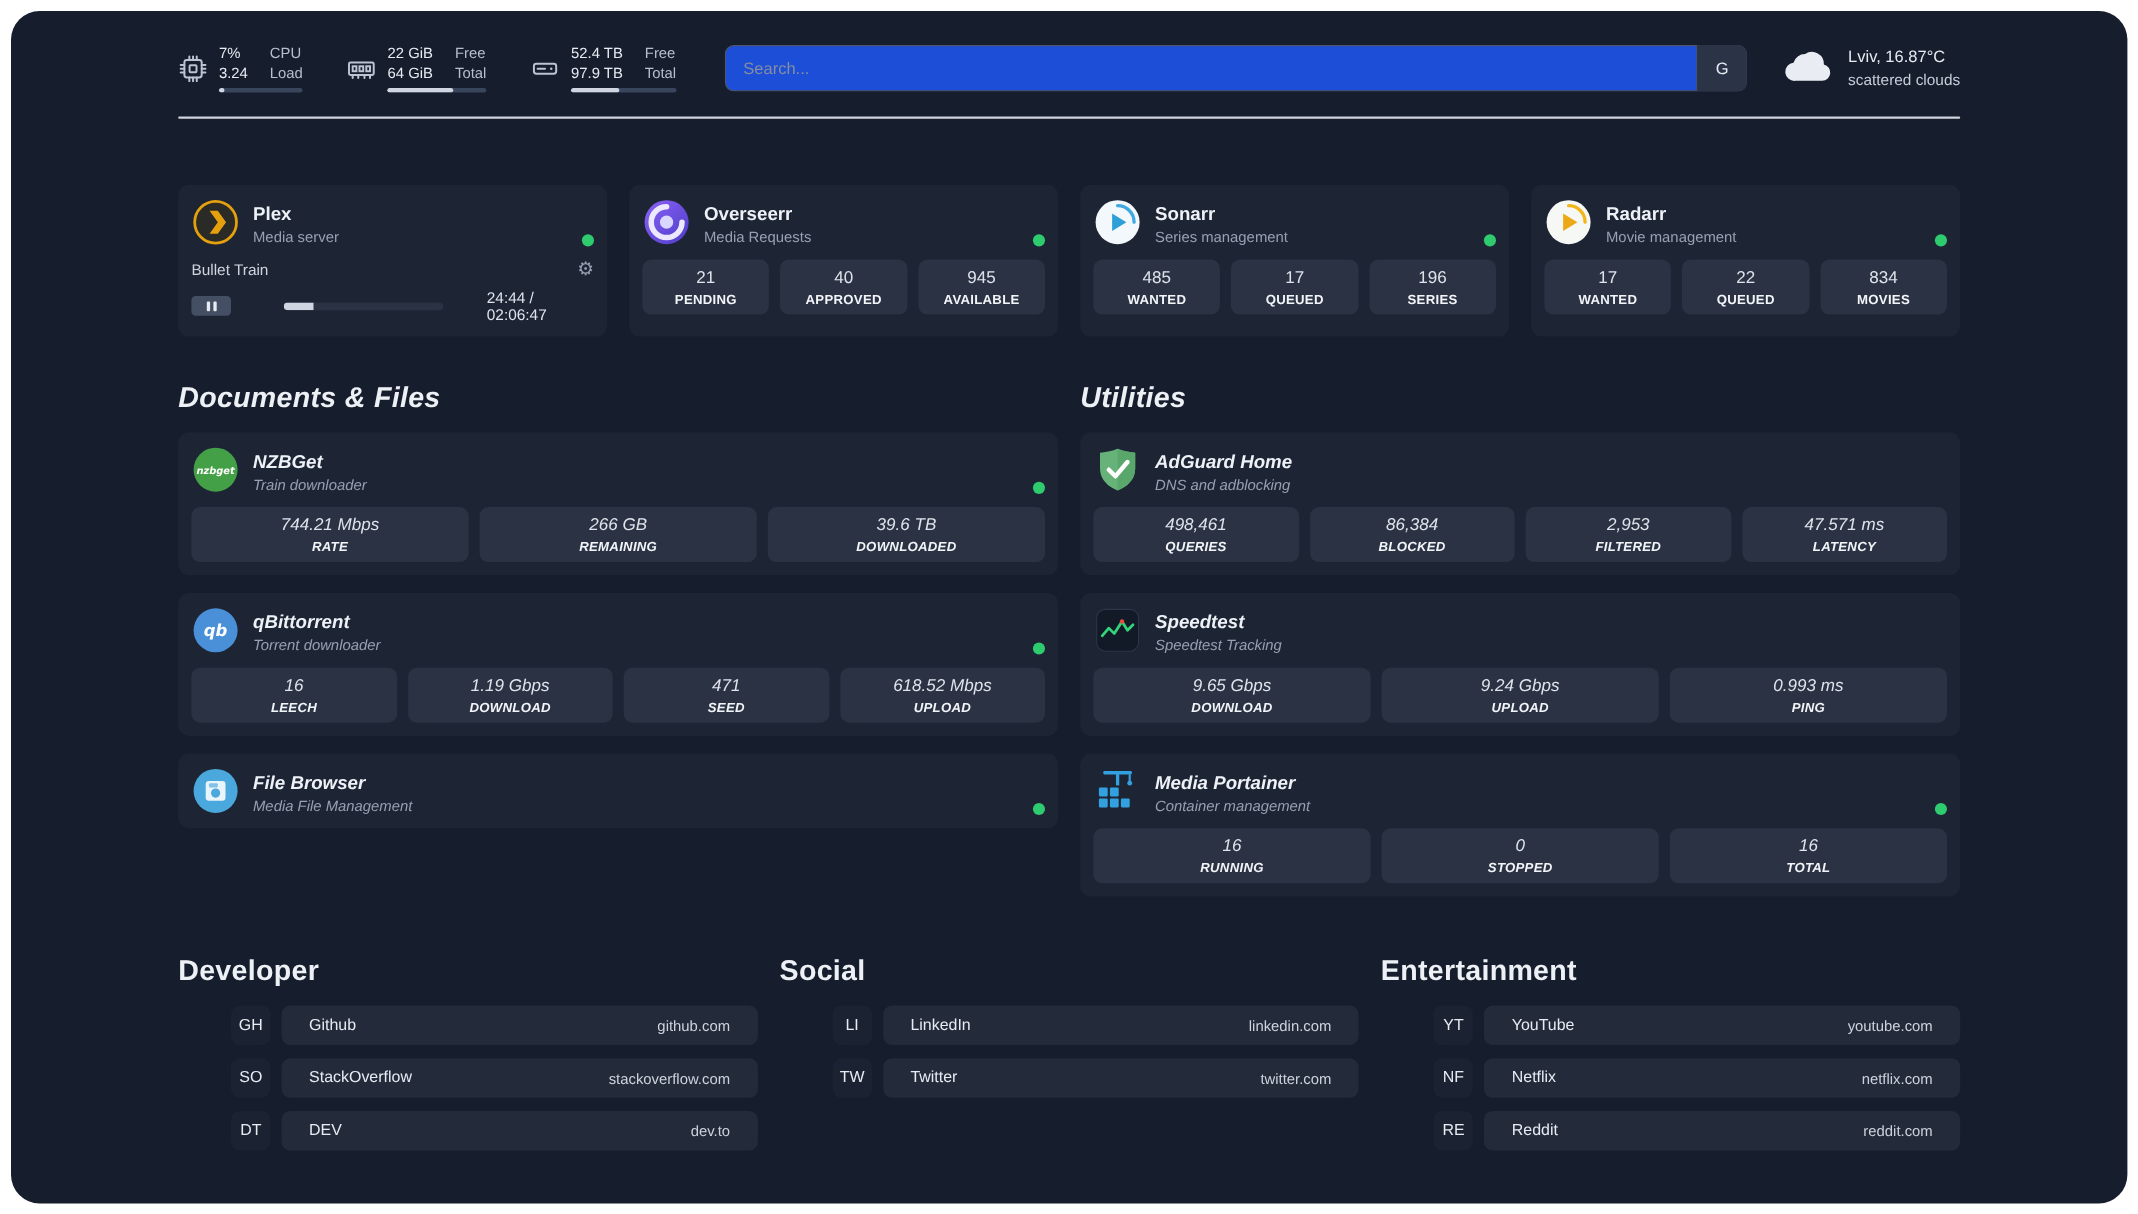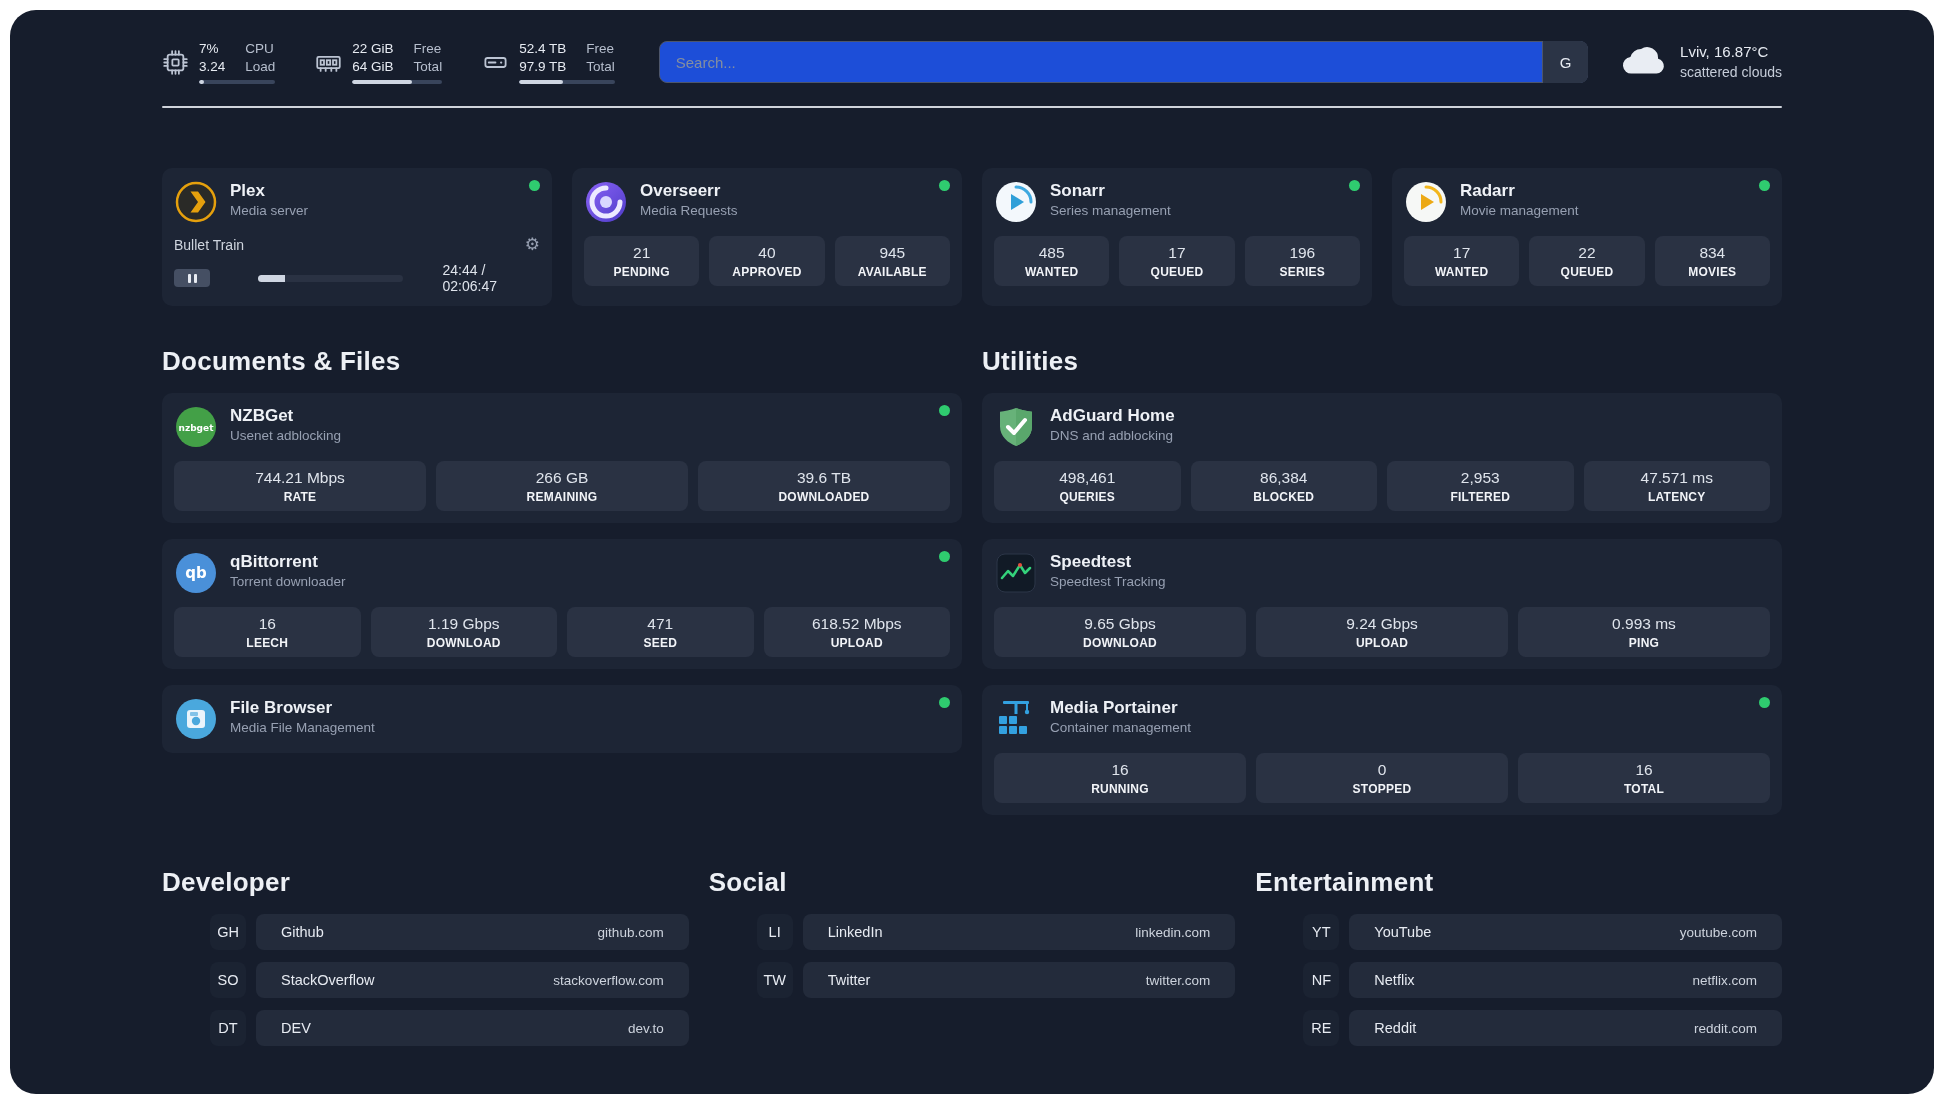--- a/index.html
+++ b/index.html
@@ -57,21 +57,21 @@
   .weather-cond { font-size: 14px; color: #c6cdd9; }
 
   .divider { margin-top: 22px; height: 2px; background: #dfe3ea; opacity: .92; border-radius: 1px; }
 
   
   h2.section-title { color: #edf0f5; font-size: 26px; font-weight: 600; margin: 0 0 16px; letter-spacing: .01em; }
   .media-section { margin-top: 60px; }
   .cards-4 { display: grid; grid-template-columns: repeat(4, 1fr); gap: 20px; align-items: stretch; }
 
   .card { background: #1d2535; border-radius: 10px; padding: 12px; cursor: pointer; }
-  .card-header { display: flex; align-items: flex-start; gap: 12px; }
+  .card-header { display: flex; align-items: flex-end; gap: 12px; }
   .svc-icon { width: 44px; height: 44px; flex: none; }
   .svc-titles { display: flex; flex-direction: column; line-height: 1.3; }
   .svc-name { font-size: 17px; font-weight: 600; color: #eef1f6; }
   .svc-desc { font-size: 13.5px; color: #97a0b2; }
   .status-dot { margin-left: auto; width: 11px; height: 11px; border-radius: 50%; background: #2fcb6f; flex: none; }
 
   .stats { display: flex; gap: 10px; margin-top: 12px; }
   .stat { flex: 1; background: #2a3243; border-radius: 8px; padding: 8px 4px 7px; text-align: center; }
   .stat-value { font-size: 15.5px; color: #dfe4ec; }
   .stat-label { font-size: 12px; font-weight: 700; color: #f2f4f8; margin-top: 3px; letter-spacing: .02em; }
@@ -80,21 +80,21 @@
   .np-row1 { display: flex; align-items: center; margin-top: 12px; }
   .np-title { font-size: 14px; color: #cfd5de; }
   .np-gear { margin-left: auto; color: #97a0b2; font-size: 17px; line-height: 1; cursor: pointer; }
   .np-row2 { display: flex; align-items: center; margin-top: 9px; gap: 40px; }
   .np-pause { width: 36px; height: 18px; background: #454f63; border-radius: 4px; display: flex; align-items: center; justify-content: center; gap: 3px; cursor: pointer; flex: none; }
   .np-pause i { display: block; width: 3px; height: 9px; background: #e7ebf2; border-radius: 1px; }
   .np-track { width: 150px; height: 7px; background: #2a3243; border-radius: 4px; margin-left: 8px; overflow: hidden; }
   .np-fill { height: 100%; background: #cfd6e2; }
   .np-time { margin-left: auto; font-size: 14px; color: #dfe4ec; }
 
-  .two-col { display: grid; grid-template-columns: 1fr 1fr; gap: 20px; margin-top: 40px; align-items: start; }
+  .two-col { display: grid; grid-template-columns: 1fr 1fr; gap: 20px; margin-top: 40px; align-items: start; font-style: italic; }
   .col-stack { display: flex; flex-direction: column; gap: 16px; }
 
   
   .bookmarks { display: grid; grid-template-columns: repeat(3, 1fr); gap: 20px; margin-top: 52px; align-items: start; }
   .bm-row { display: flex; align-items: center; gap: 10px; margin-bottom: 12px; cursor: pointer; margin-left: 48px; }
   .bm-abbr { width: 36px; height: 36px; border-radius: 8px; background: #1b2332; color: #e7ebf2; font-size: 14.5px; display: flex; align-items: center; justify-content: center; flex: none; }
   .bm-pill { flex: 1; height: 36px; background: #232b3b; border-radius: 8px; display: flex; align-items: center; justify-content: space-between; padding: 0 25px; }
   .bm-name { font-size: 14.5px; color: #e7ebf2; }
   .bm-url { font-size: 13.5px; color: #cdd3dd; }
 
@@ -335,21 +335,21 @@
         <div class="col-stack">
 
           <div class="card">
             <div class="card-header">
               <svg class="svc-icon" viewBox="0 0 44 44">
                 <circle cx="22" cy="22" r="20" fill="#43a047"></circle>
                 <text x="22" y="25.5" text-anchor="middle" font-size="9" font-weight="bold" fill="#ffffff">nzbget</text>
               </svg>
               <div class="svc-titles">
                 <span class="svc-name">NZBGet</span>
-                <span class="svc-desc">Usenet adblocking</span>
+                <span class="svc-desc">Train downloader</span>
               </div>
               <span class="status-dot"></span>
             </div>
             <div class="stats">
               <div class="stat">
                 <div class="stat-value">744.21 Mbps</div>
                 <div class="stat-label">RATE</div>
               </div>
               <div class="stat">
                 <div class="stat-value">266 GB</div>

